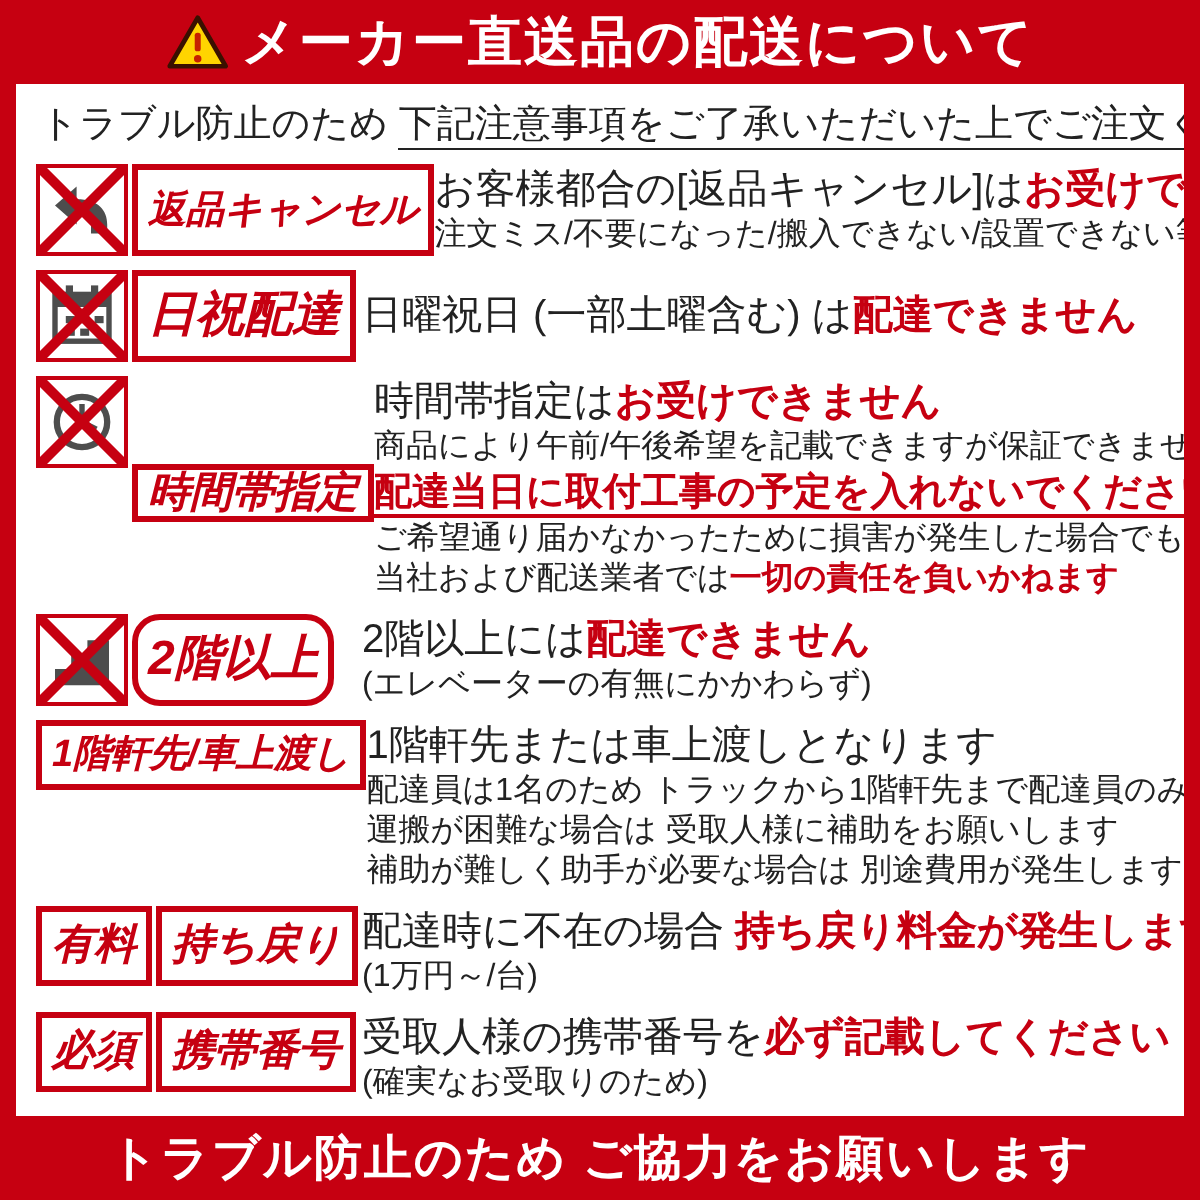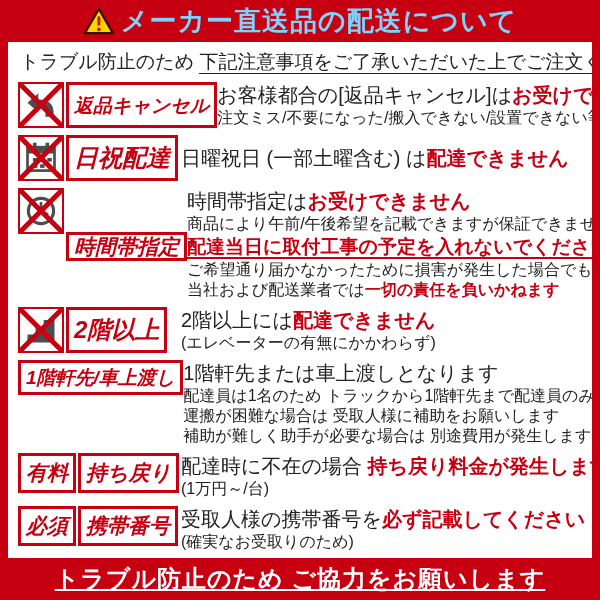--- a/index.html
+++ b/index.html
@@ -2,21 +2,21 @@
 <html><head>
 <meta charset="utf-8">
 <style>
   html,body{margin:0;padding:0;}
   *{box-sizing:border-box;}
   body{font-family:"Liberation Sans","DejaVu Sans",sans-serif;}
   .page{width:600px;height:600px;background:#c60011;display:flex;flex-direction:column;overflow:hidden;}
 
   
   .header{height:42px;flex:0 0 42px;display:flex;align-items:center;justify-content:center;gap:6px;}
-  .header .title{color:#7dd3fc;font-size:27px;font-weight:bold;letter-spacing:1px;}
+  .header .title{color:#ffffff;font-size:27px;font-weight:bold;letter-spacing:1px;}
   .warn{display:inline-flex;width:32px;height:28px;}
 
   
   .panel{flex:1 1 auto;background:#ffffff;margin:0 8px;padding:4px 8px 0 10px;overflow:hidden;}
   .notice{font-size:19px;color:#222;padding:3px 0 7px 2px;white-space:nowrap;}
   .notice .u{border-bottom:1px solid #222;padding-bottom:1px;}
 
   
   .row{display:flex;align-items:flex-start;margin-bottom:7px;}
   .row.center{align-items:center;}
@@ -30,27 +30,27 @@
   .sz-main{font-size:20px;}
   .sz-main2{font-size:19px;padding:1px 0;}
   .sz-sub{font-size:16px;}
   .seg-rb{color:#c60011;font-weight:bold;}
   .seg-rbu{color:#c60011;font-weight:bold;border-bottom:2px solid #c60011;}
 
   
   .row-0 .labelbox{font-size:19px;}
   .row-1 .labelbox{font-size:24px;}
   .row-2 .labelbox{font-size:21px;margin-top:44px;}
-  .row-3 .labelbox{font-size:24px;}
+  .row-3 .labelbox{font-size:24px;border-radius:14px;}
   .row-4 .labelbox{font-size:19px;height:35px;}
   .row-5 .labelbox,.row-6 .labelbox{font-size:21px;height:40px;}
 
   
   .footer{height:42px;flex:0 0 42px;display:flex;align-items:center;justify-content:center;}
-  .footer span{color:#ffffff;font-size:24px;font-weight:bold;letter-spacing:1px;text-decoration:underline;}
+  .footer span{color:#ffffff;font-size:24px;font-weight:bold;letter-spacing:1px;}
 </style>
 </head>
 <body>
 
 <div class="page">
   <div class="header">
     <span class="warn">
       <svg viewBox="0 0 34 30">
         <polygon points="17,2 32,28 2,28" fill="#ffd400" stroke="#3a1000" stroke-width="2.5" stroke-linejoin="round"></polygon>
         <rect x="15.4" y="10" width="3.2" height="10" rx="1.4" fill="#c62000"></rect>

